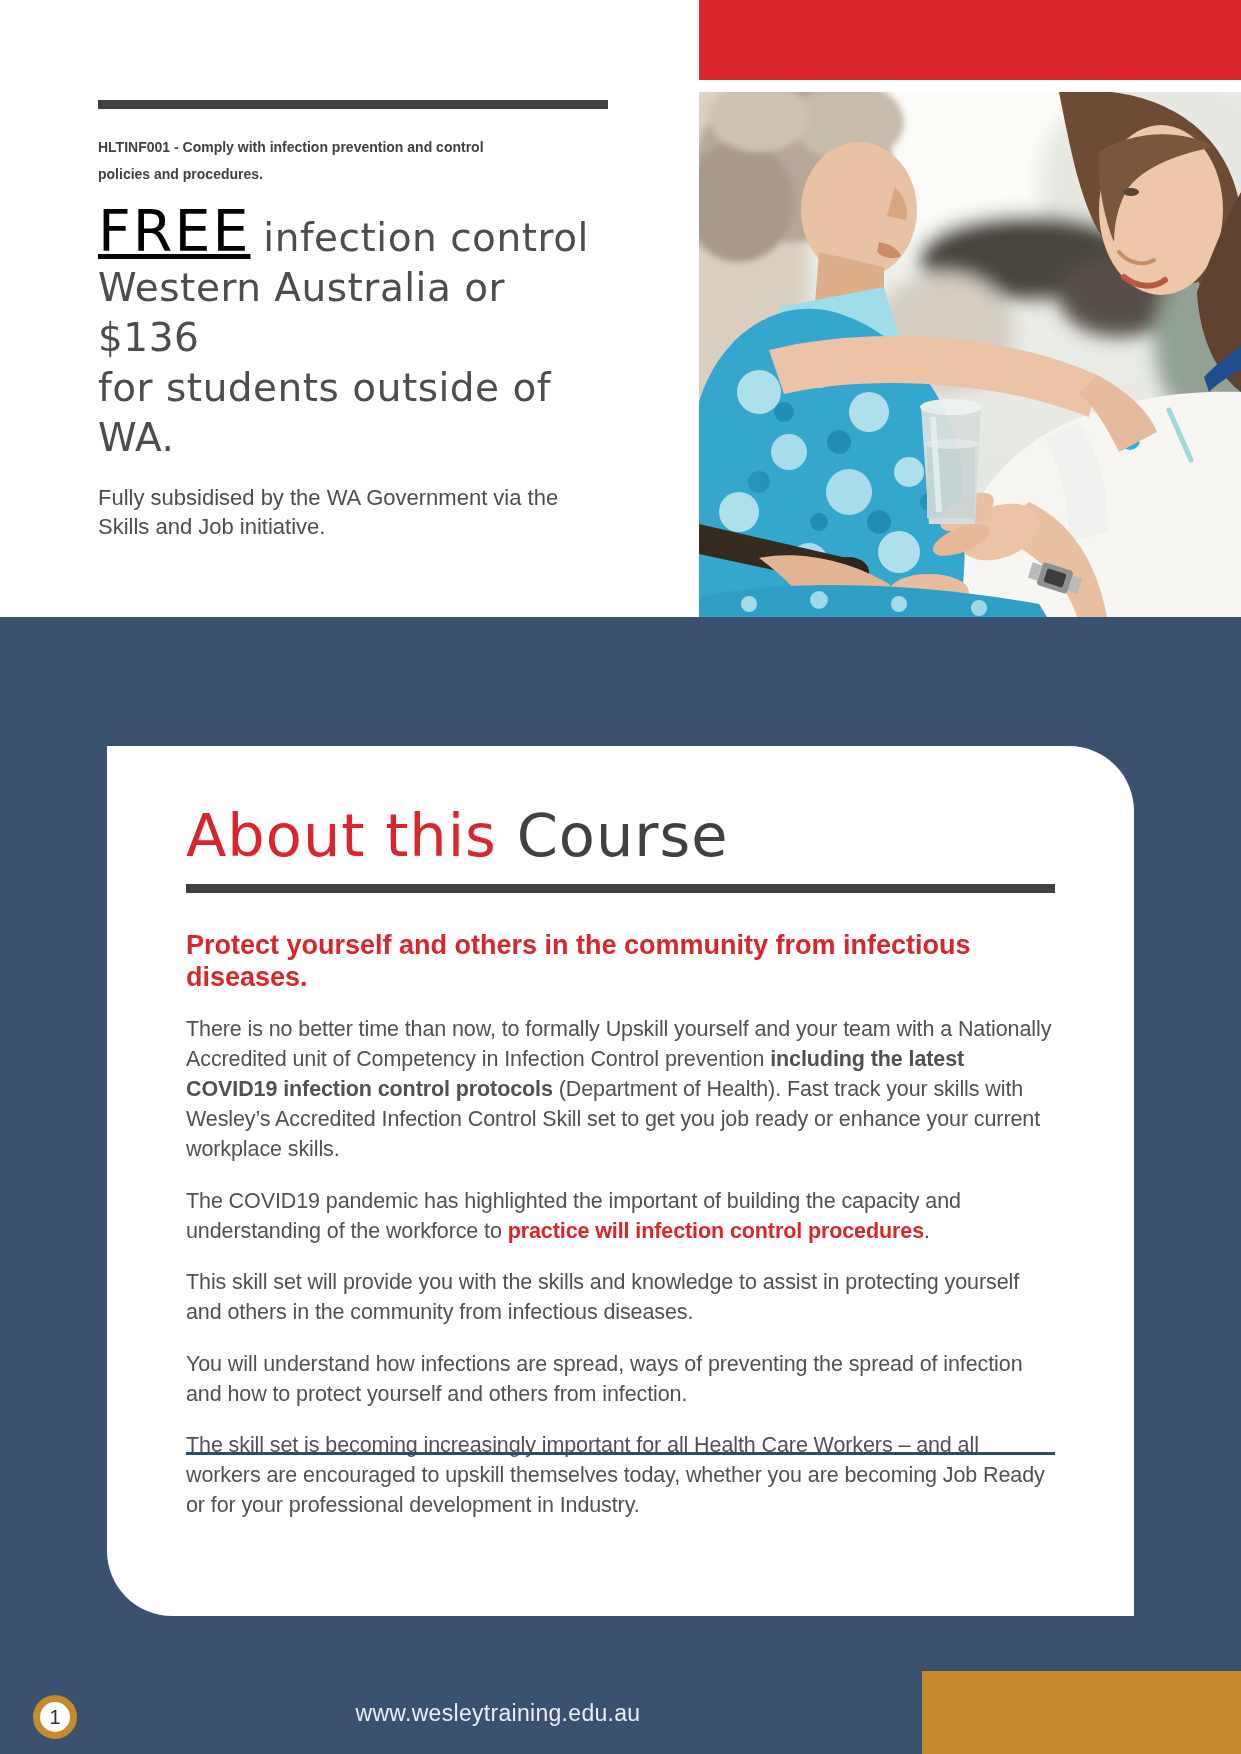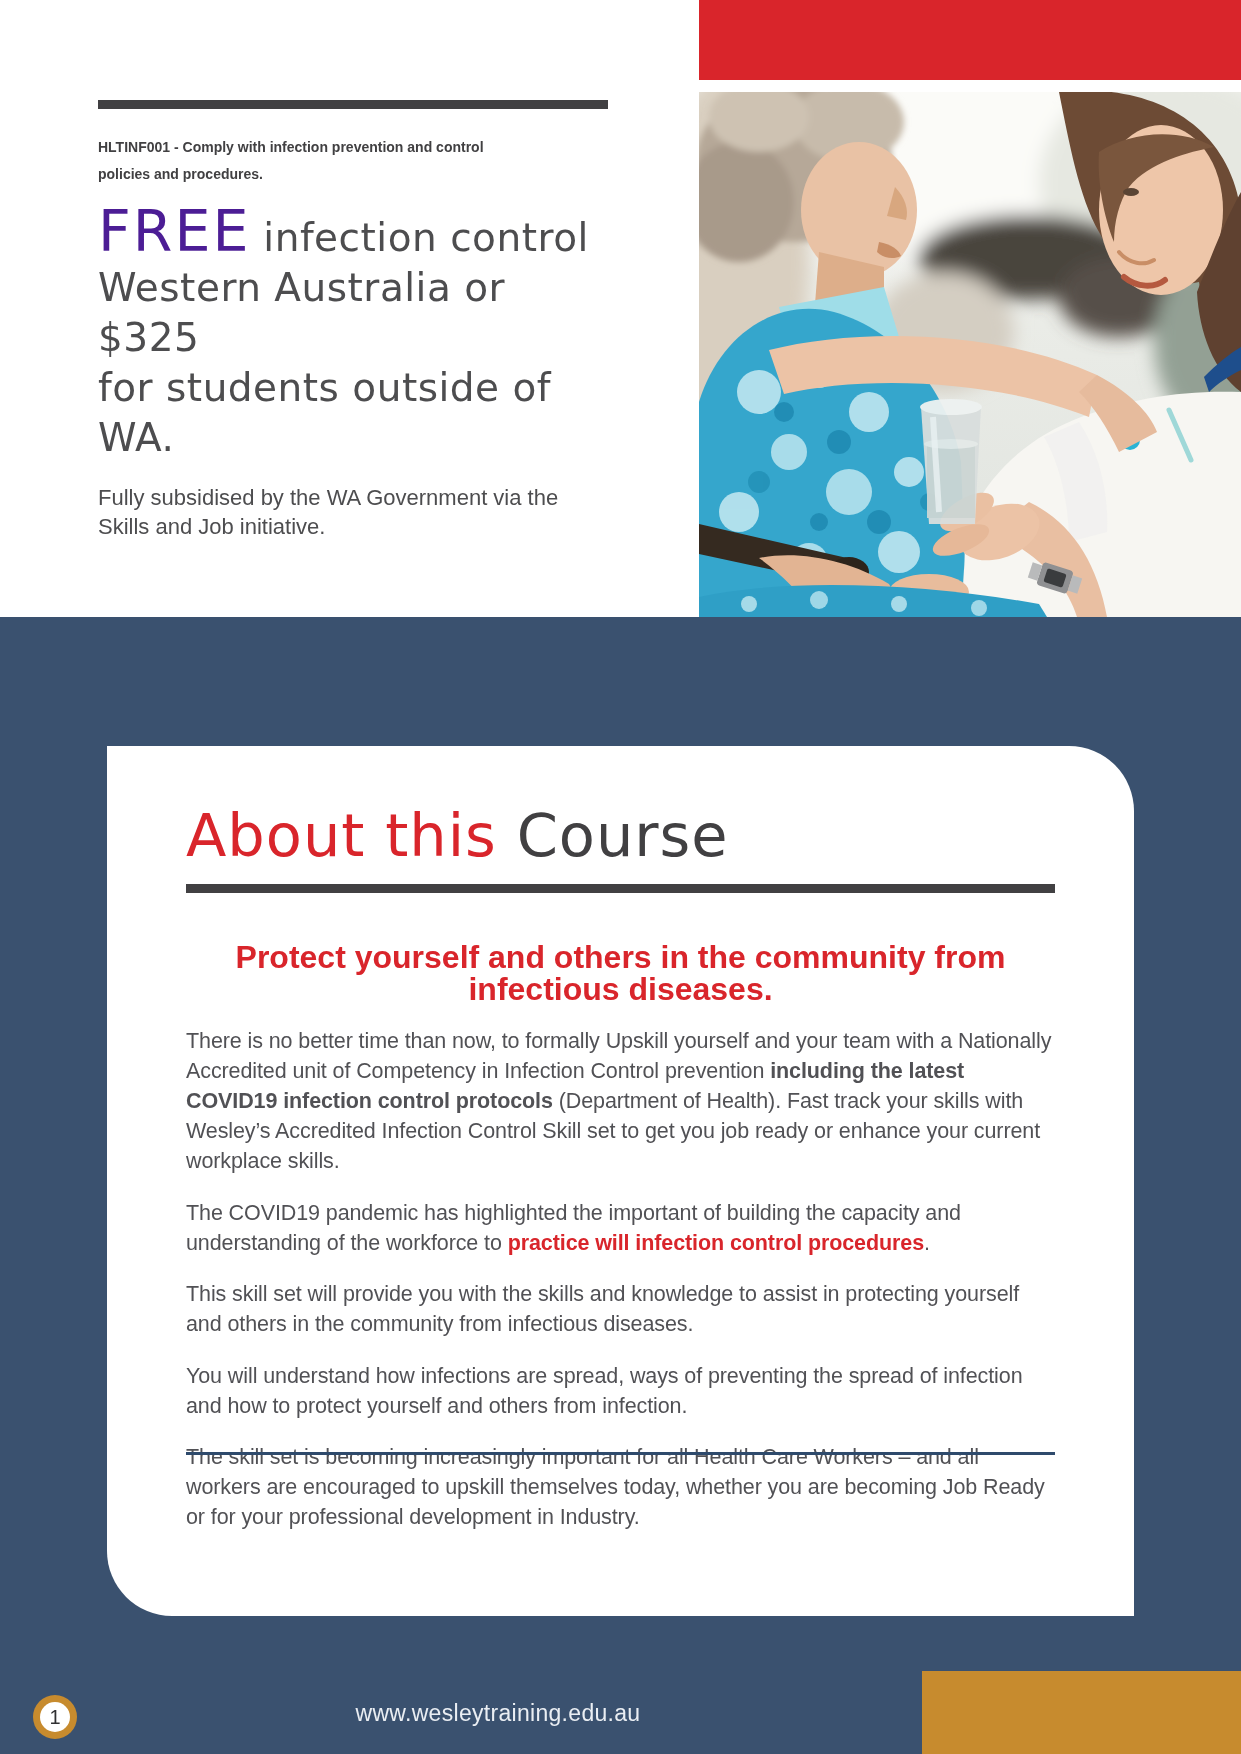--- a/index.html
+++ b/index.html
@@ -12,33 +12,33 @@
   .photo svg{display:block;width:100%;height:100%;}
 
   .left-col{position:absolute;left:98px;top:84px;width:520px;}
   .course-title{font-family:"DejaVu Sans",sans-serif;font-size:59px;line-height:66px;
                 letter-spacing:1px;color:#414042;white-space:nowrap;}
   .course-title .red{color:#d9252b;}
   .title-underline{margin-top:16px;width:510px;height:9px;background:#414042;}
   .code{margin-top:25px;width:440px;font-size:14px;line-height:27px;font-weight:bold;color:#414042;}
   .free{margin-top:18px;font-family:"DejaVu Sans",sans-serif;color:#4d4d4f;
         font-size:39px;line-height:50px;letter-spacing:0.5px;}
-  .free .word{color:#4c1d95;font-size:57px;letter-spacing:2px;}
+  .free .word{color:#000000;font-size:57px;letter-spacing:2px;text-decoration:underline;}
   .note{margin-top:20px;width:490px;font-size:22px;line-height:29px;color:#4d4d4f;}
 
   
   .blue-section{position:absolute;left:0;top:617px;width:1241px;height:1284px;background:#3a516f;}
   .card{position:absolute;left:107px;top:129px;width:1027px;height:870px;background:#ffffff;
         border-radius:0 65px 0 65px;}
   .card-inner{position:absolute;left:79px;right:79px;top:0;}
   .about-title{margin-top:56px;font-family:"DejaVu Sans",sans-serif;font-size:59px;line-height:68px;
                letter-spacing:1px;color:#414042;white-space:nowrap;}
   .about-title .red{color:#d9252b;}
   .about-underline{margin-top:14px;height:9px;background:#414042;width:100%;}
-  .lead{margin-top:48px;font-size:32px;line-height:32px;font-weight:bold;color:#d9252b;text-align:center;}
+  .lead{margin-top:36px;font-size:27px;line-height:32px;font-weight:bold;color:#d9252b;}
   .para{margin-top:21px;font-size:21.5px;line-height:30px;color:#515155;letter-spacing:-0.1px;}
   .para .bold{font-weight:bold;}
   .para .bold-red{font-weight:bold;color:#d9252b;}
   .card-rule{position:absolute;left:79px;right:79px;bottom:161px;height:3px;background:#2e4a6c;}
 
   
   .footer-bar{position:absolute;left:0;top:1671px;width:916px;height:83px;background:#3a516f;}
   .footer-gold{position:absolute;left:922px;top:1671px;width:319px;height:83px;background:#c78b2e;}
   .page-badge{position:absolute;left:33px;top:24px;width:44px;height:44px;border-radius:50%;
               background:#c78b2e;display:flex;align-items:center;justify-content:center;}
@@ -177,21 +177,21 @@
   </div>
 
   <div class="left-col">
     <div class="title-underline"></div>
     <div class="code">HLTINF001 - Comply with infection prevention and control policies and procedures.</div>
     <div class="free">
       <div>
         <span class="word">FREE</span>
         <span>infection control</span>
       </div>
-      <div>Western Australia or $325</div>
+      <div>Western Australia or $136</div>
       <div>for students outside of WA.</div>
     </div>
     <div class="note">Fully subsidised by the WA Government via the Skills and Job initiative.</div>
   </div>
 
   <div class="blue-section">
     <div class="card">
       <div class="card-inner">
         <div class="about-title">
           <span class="red">About this</span>

